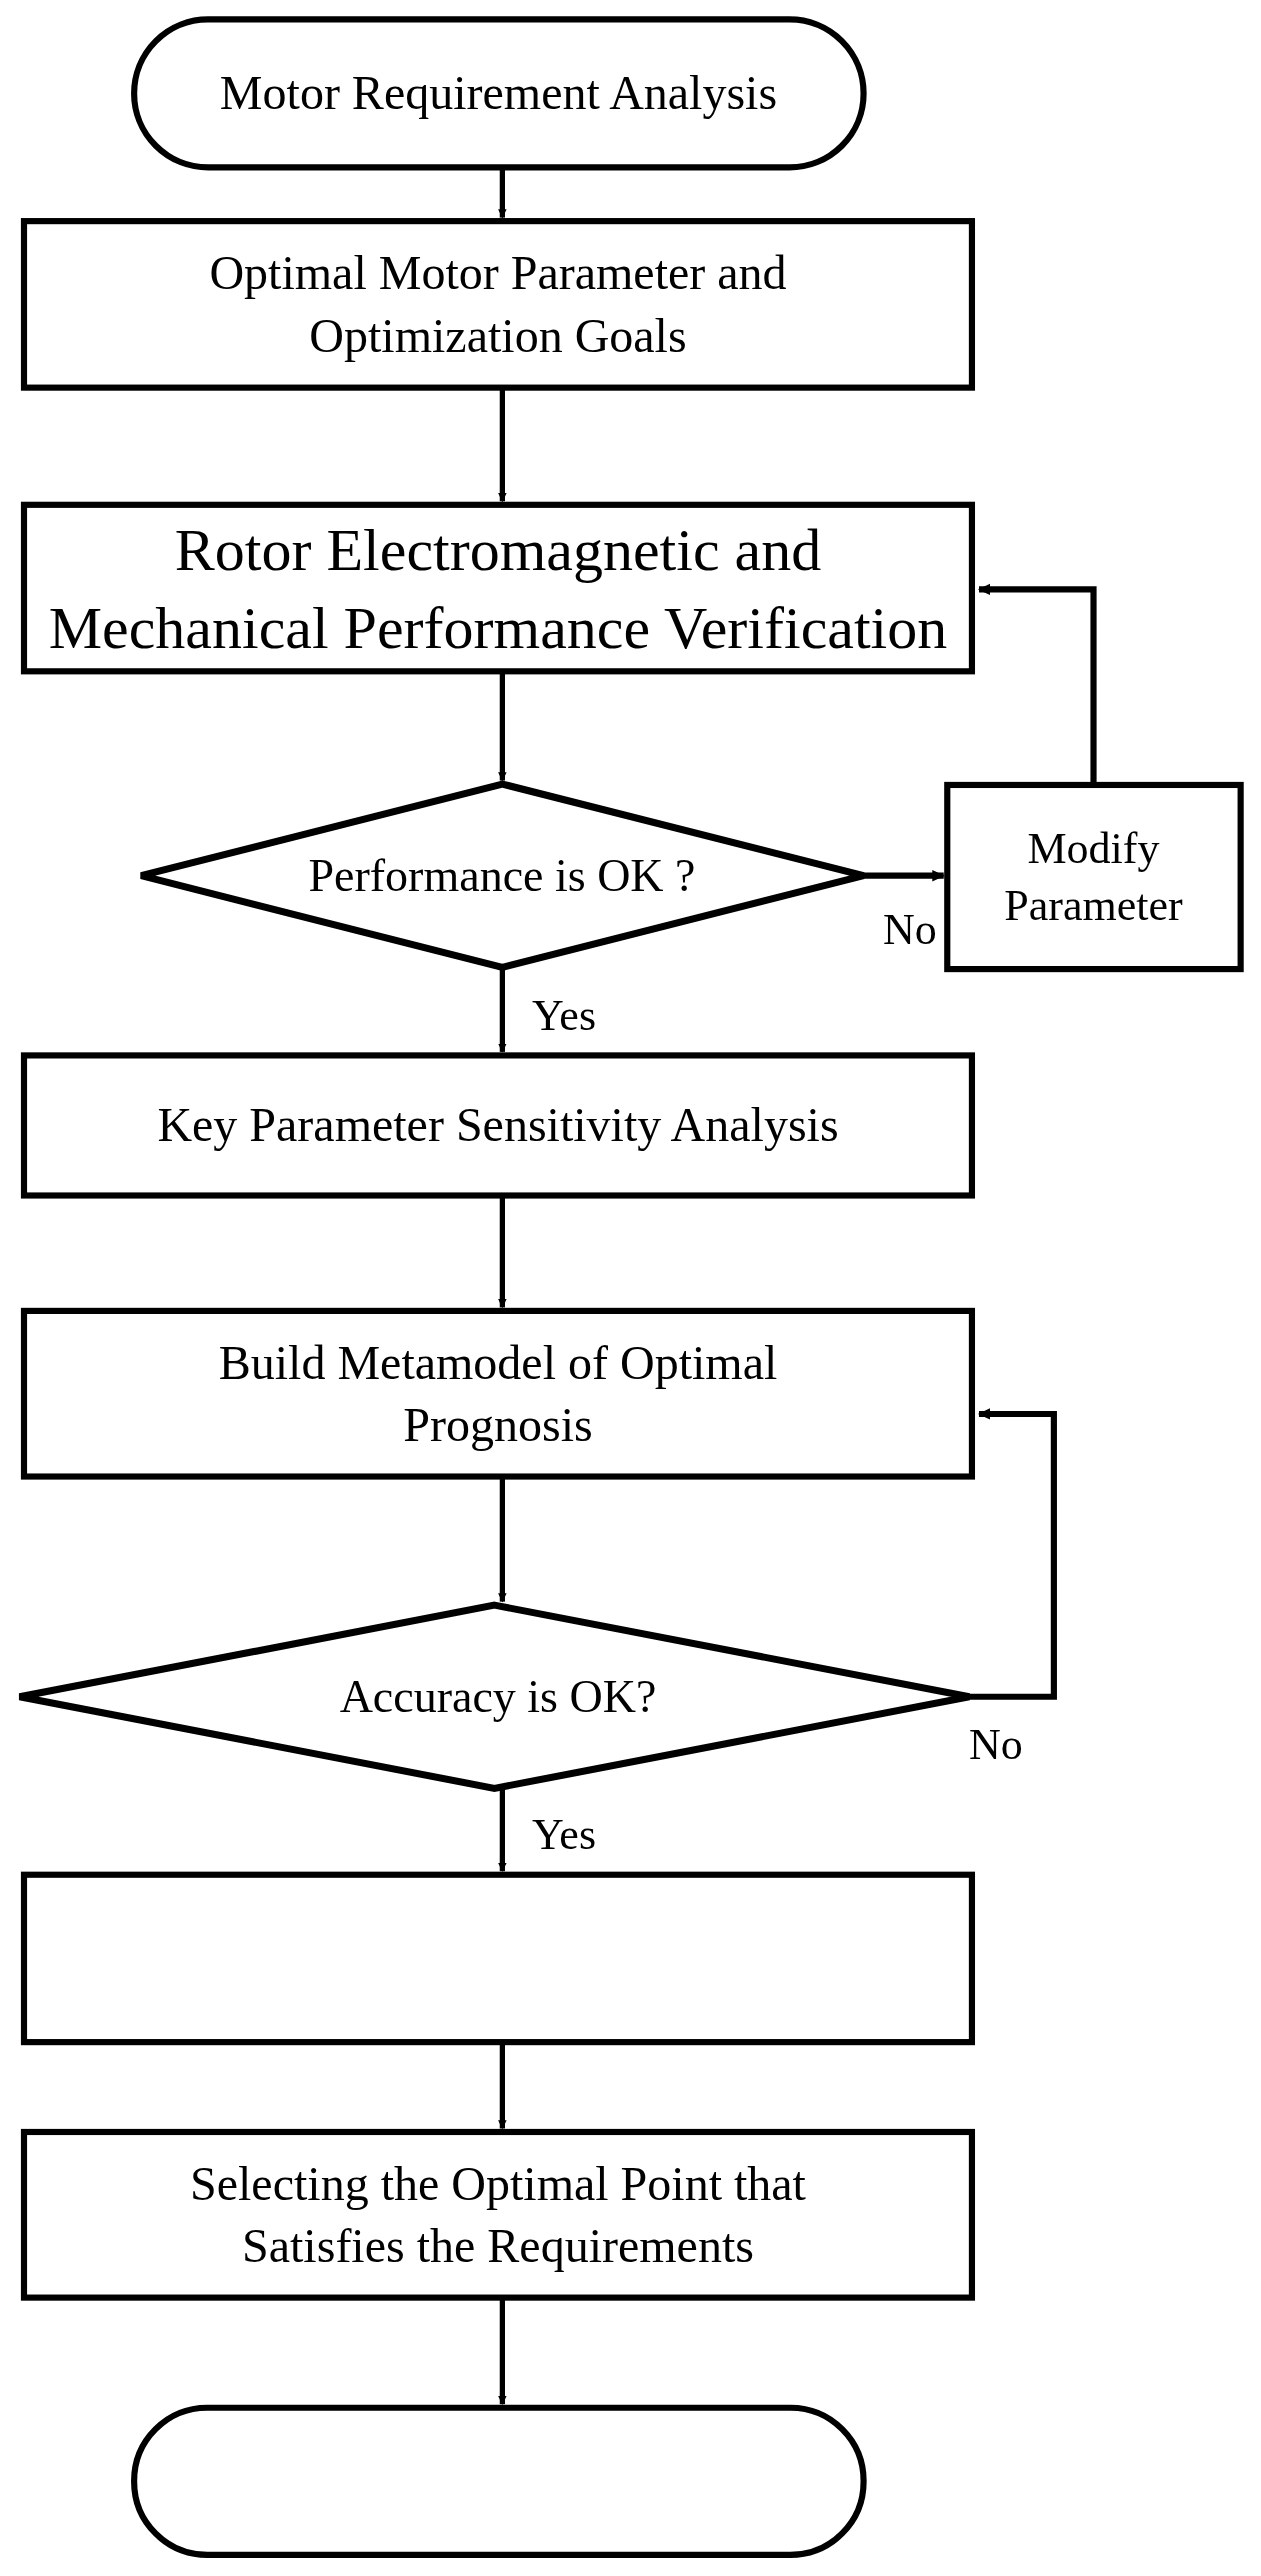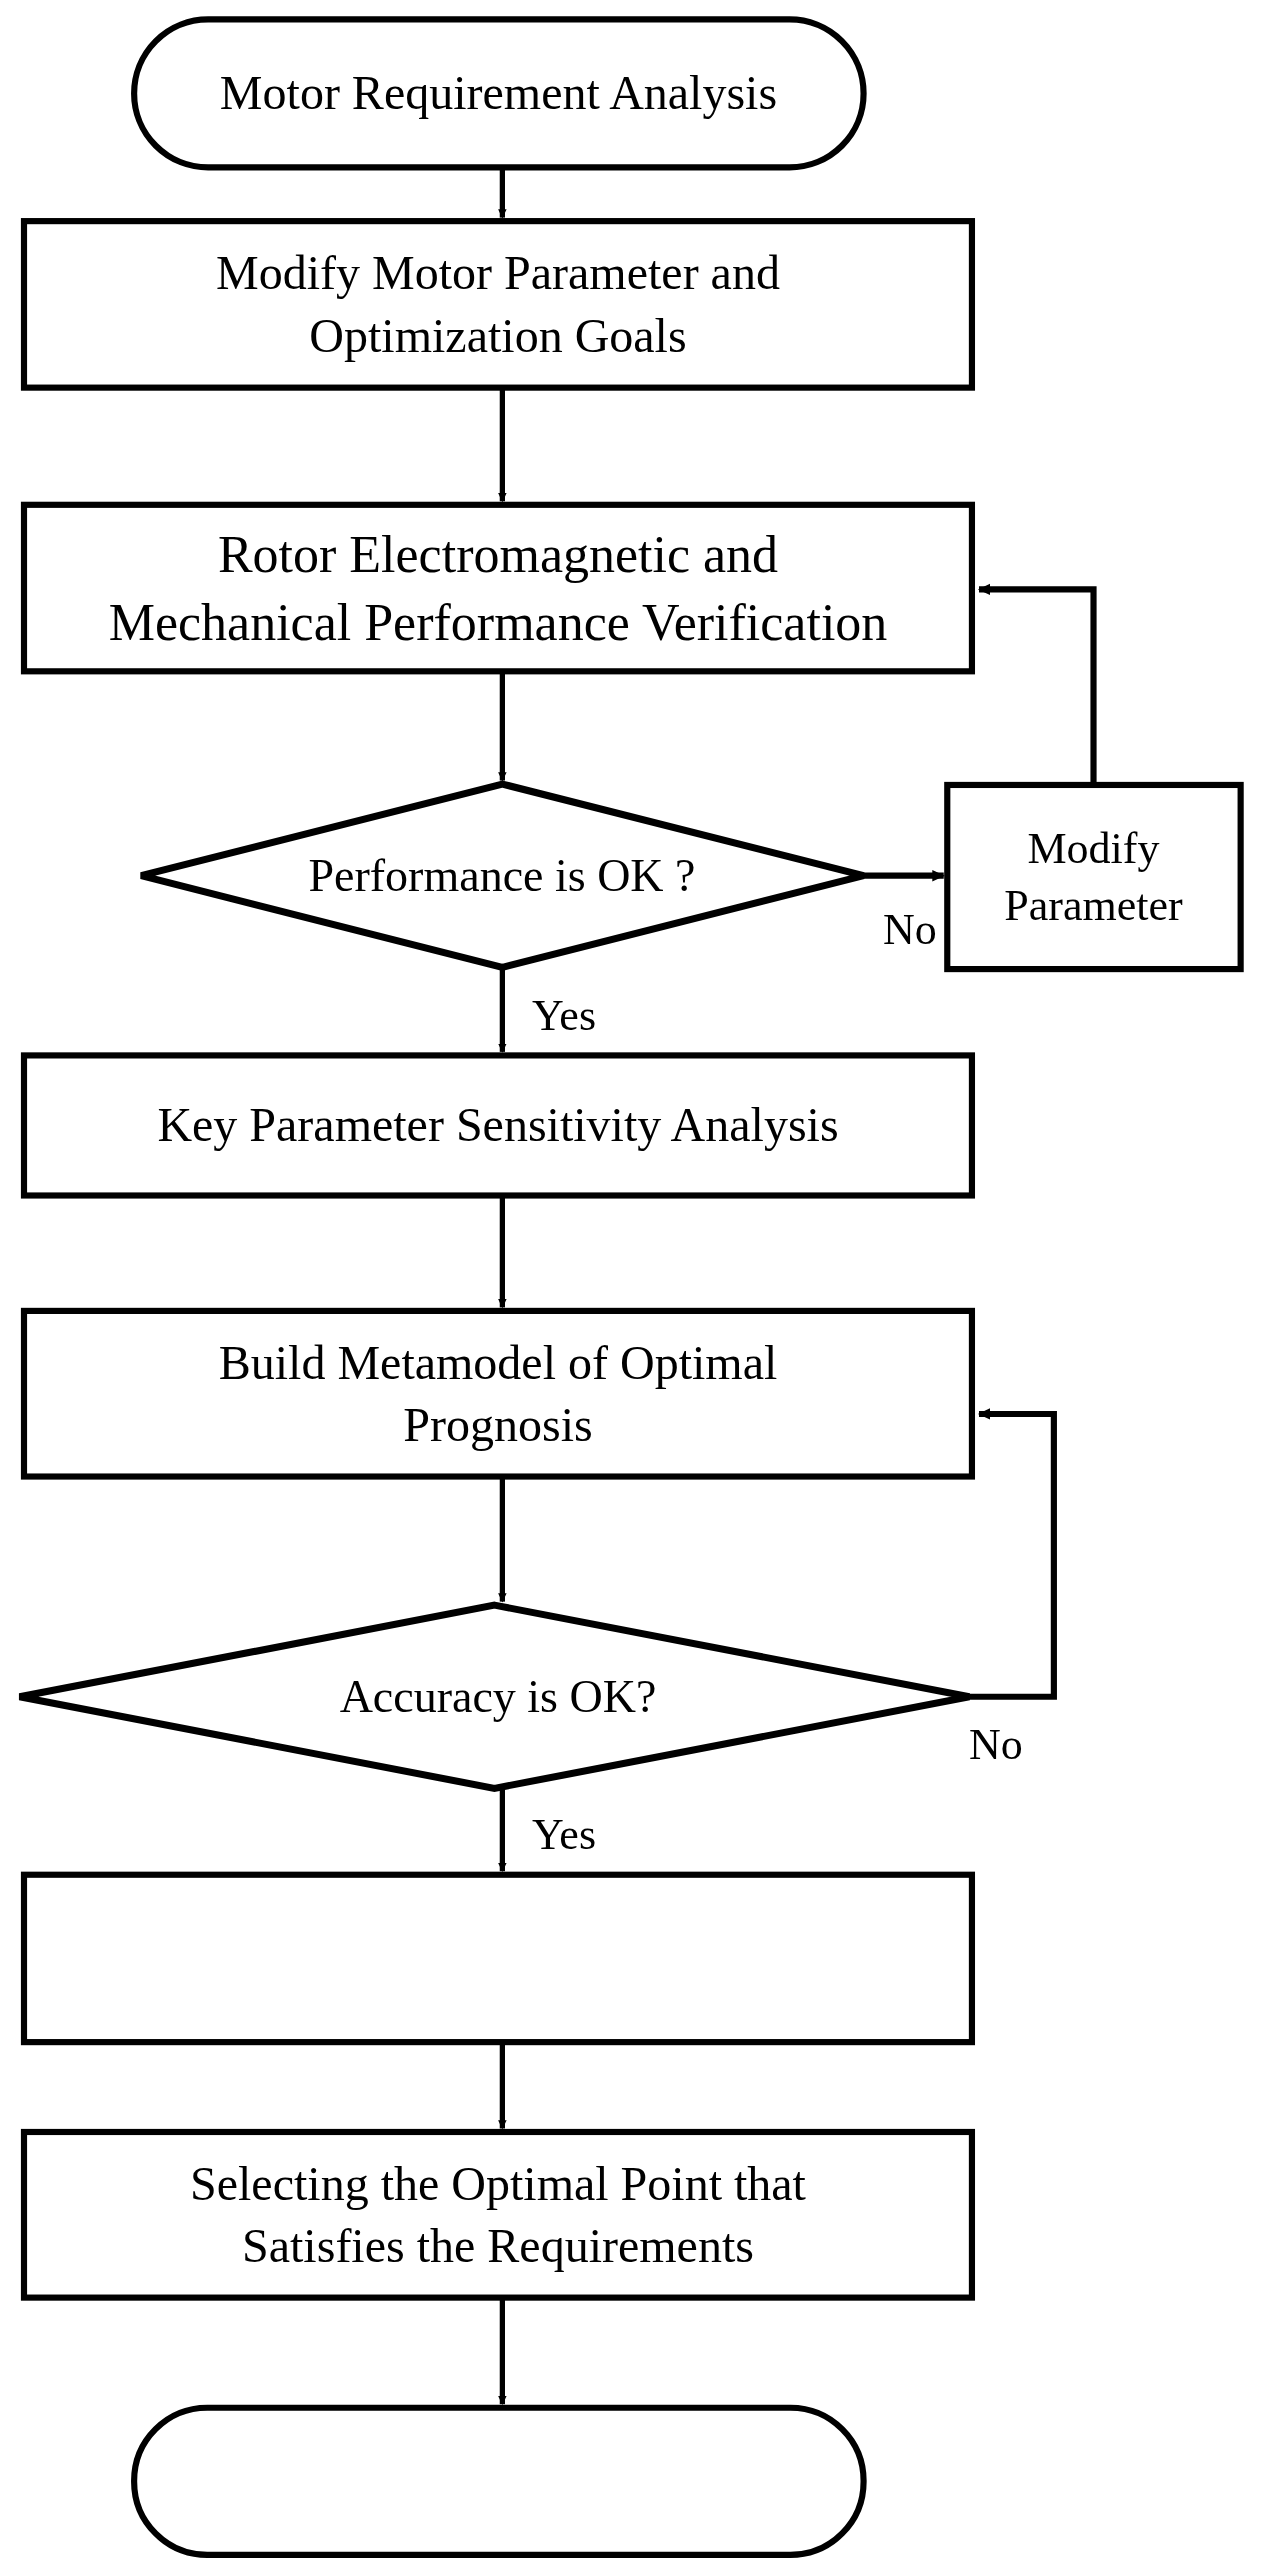--- a/index.html
+++ b/index.html
@@ -41,21 +41,21 @@
     position: absolute;
     color: #000000;
     line-height: 1;
     white-space: nowrap;
     margin-top: 9px;
   }
 
   
   .lbl-start      { left:134px; top:19.4px;   width:729px; height:148px; font-size:48px; }
   .lbl-initial    { left:24px;  top:221px;  width:948px;height:167px; font-size:48px; }
-  .lbl-rotor      { left:24px;  top:505px;  width:948px;height:167px; font-size:52px; }
+  .lbl-rotor      { left:24px;  top:505px;  width:948px;height:167px; font-size:60px; }
   .lbl-perf       { left:141px; top:784px;  width:722px; height:183px; font-size:46px; }
   .lbl-modify     { left:947px;top:785px;  width:293px; height:184px; font-size:44px; }
   .lbl-sens       { left:24px;  top:1055px; width:948px;height:140px; font-size:48px; }
   .lbl-meta       { left:24px;  top:1311px; width:948px;height:166px; font-size:48px; }
   .lbl-acc        { left:23px;  top:1605px; width:950px;height:183px; font-size:46px; }
   .lbl-evo        { left:24px;  top:1875px; width:948px;height:167px; font-size:48px; }
   .lbl-select     { left:24px;  top:2132px; width:948px;height:166px; font-size:48px; }
   .lbl-end        { left:134px; top:2408px; width:729px; height:147px; font-size:46px; }
 
   
@@ -120,21 +120,21 @@
     <path d="M 1100 1926 L 1196 1926 L 1196 1605 L 1111 1605" fill="none" stroke="#000000" stroke-width="7" marker-end="url(#arrowheadBig)"></path>
 
     <line x1="570" y1="2030" x2="570" y2="2124" stroke="#000000" stroke-width="6" marker-end="url(#arrowhead)"></line>
 
     <line x1="570" y1="2318" x2="570" y2="2416" stroke="#000000" stroke-width="6" marker-end="url(#arrowhead)"></line>
 
     <line x1="570" y1="2608" x2="570" y2="2729" stroke="#000000" stroke-width="6" marker-end="url(#arrowhead)"></line>
   </svg>
 
   <div class="node-label lbl-start">Motor Requirement Analysis</div>
-  <div class="node-label lbl-initial">Modify Motor Parameter and
+  <div class="node-label lbl-initial">Optimal Motor Parameter and
 Optimization Goals</div>
   <div class="node-label lbl-rotor">Rotor Electromagnetic and
 Mechanical Performance Verification</div>
   <div class="node-label lbl-perf">Performance is OK ?</div>
   <div class="node-label lbl-modify">Modify
 Parameter</div>
   <div class="node-label lbl-sens">Key Parameter Sensitivity Analysis</div>
   <div class="node-label lbl-meta">Build Metamodel of Optimal
 Prognosis</div>
   <div class="node-label lbl-acc">Accuracy is OK?</div>

